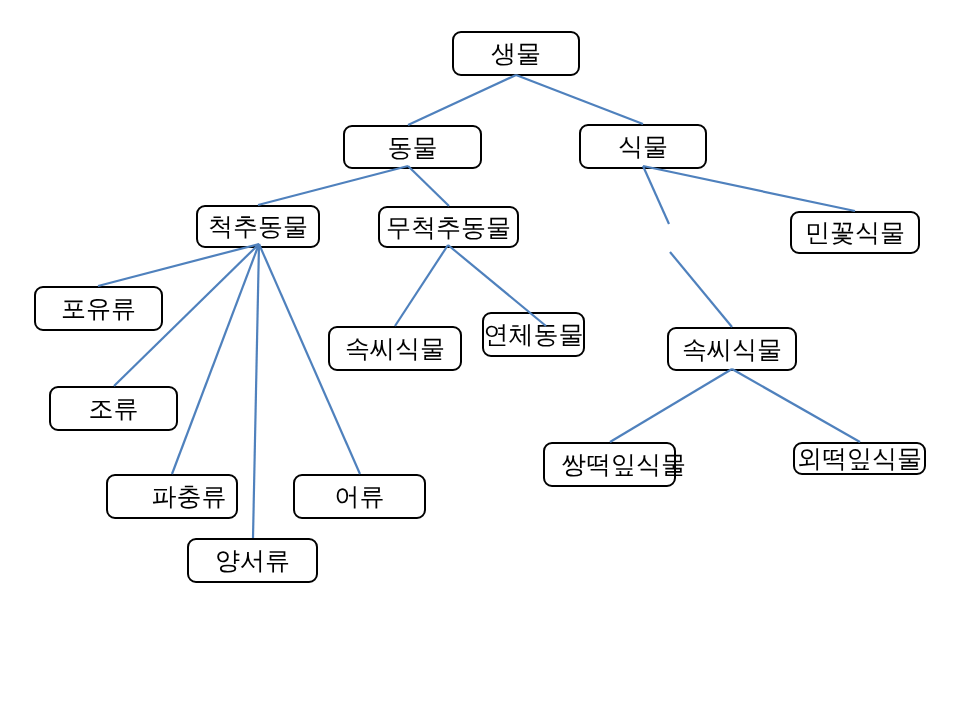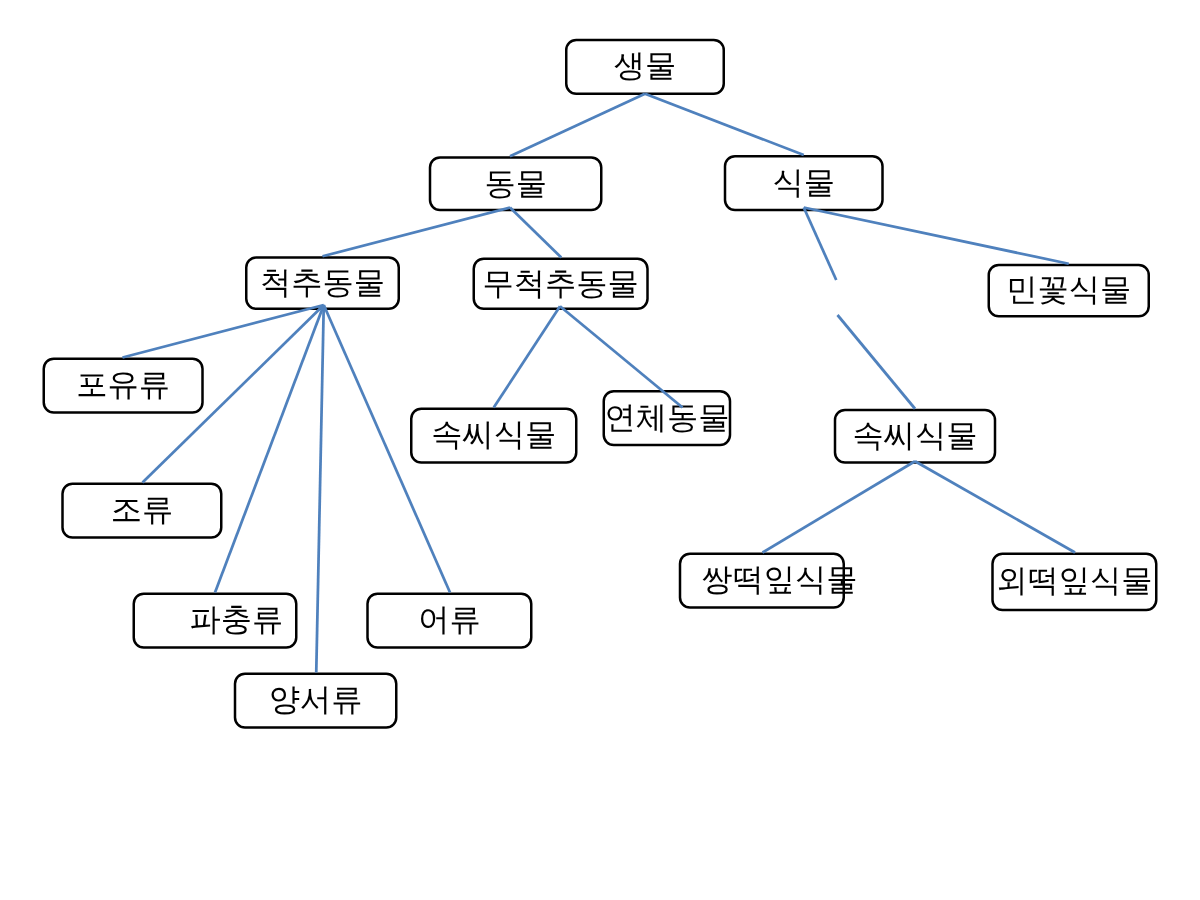--- a/index.html
+++ b/index.html
@@ -83,21 +83,21 @@
   </div>
   <div class="node" style="left:667px; top:327px; width:130px; height:44px;">
     <span class="node-label">속씨식물</span>
   </div>
   <div class="node" style="left:49px;  top:386px; width:129px; height:45px;">
     <span class="node-label">조류</span>
   </div>
   <div class="node" style="left:543px; top:442px; width:133px; height:45px;padding-left:28px;">
     <span class="node-label">쌍떡잎식물</span>
   </div>
-  <div class="node" style="left:793px; top:442px; width:133px; height:47px;">
+  <div class="node" style="left:793px; top:442px; width:133px; height:33px;">
     <span class="node-label">외떡잎식물</span>
   </div>
   <div class="node" style="left:106px; top:474px; width:132px; height:45px;padding-left:34px;">
     <span class="node-label">파충류</span>
   </div>
   <div class="node" style="left:293px; top:474px; width:133px; height:45px;">
     <span class="node-label">어류</span>
   </div>
   <div class="node" style="left:187px; top:538px; width:131px; height:45px;">
     <span class="node-label">양서류</span>

